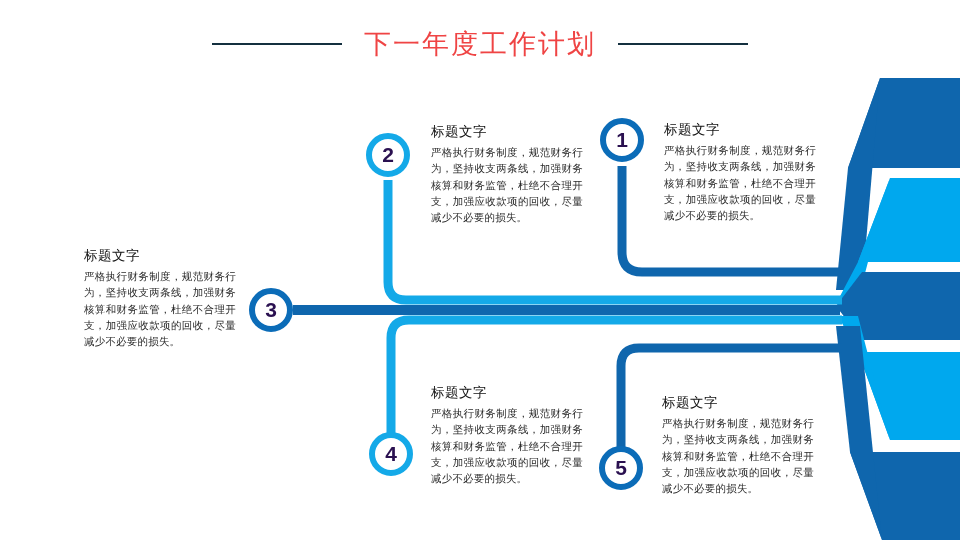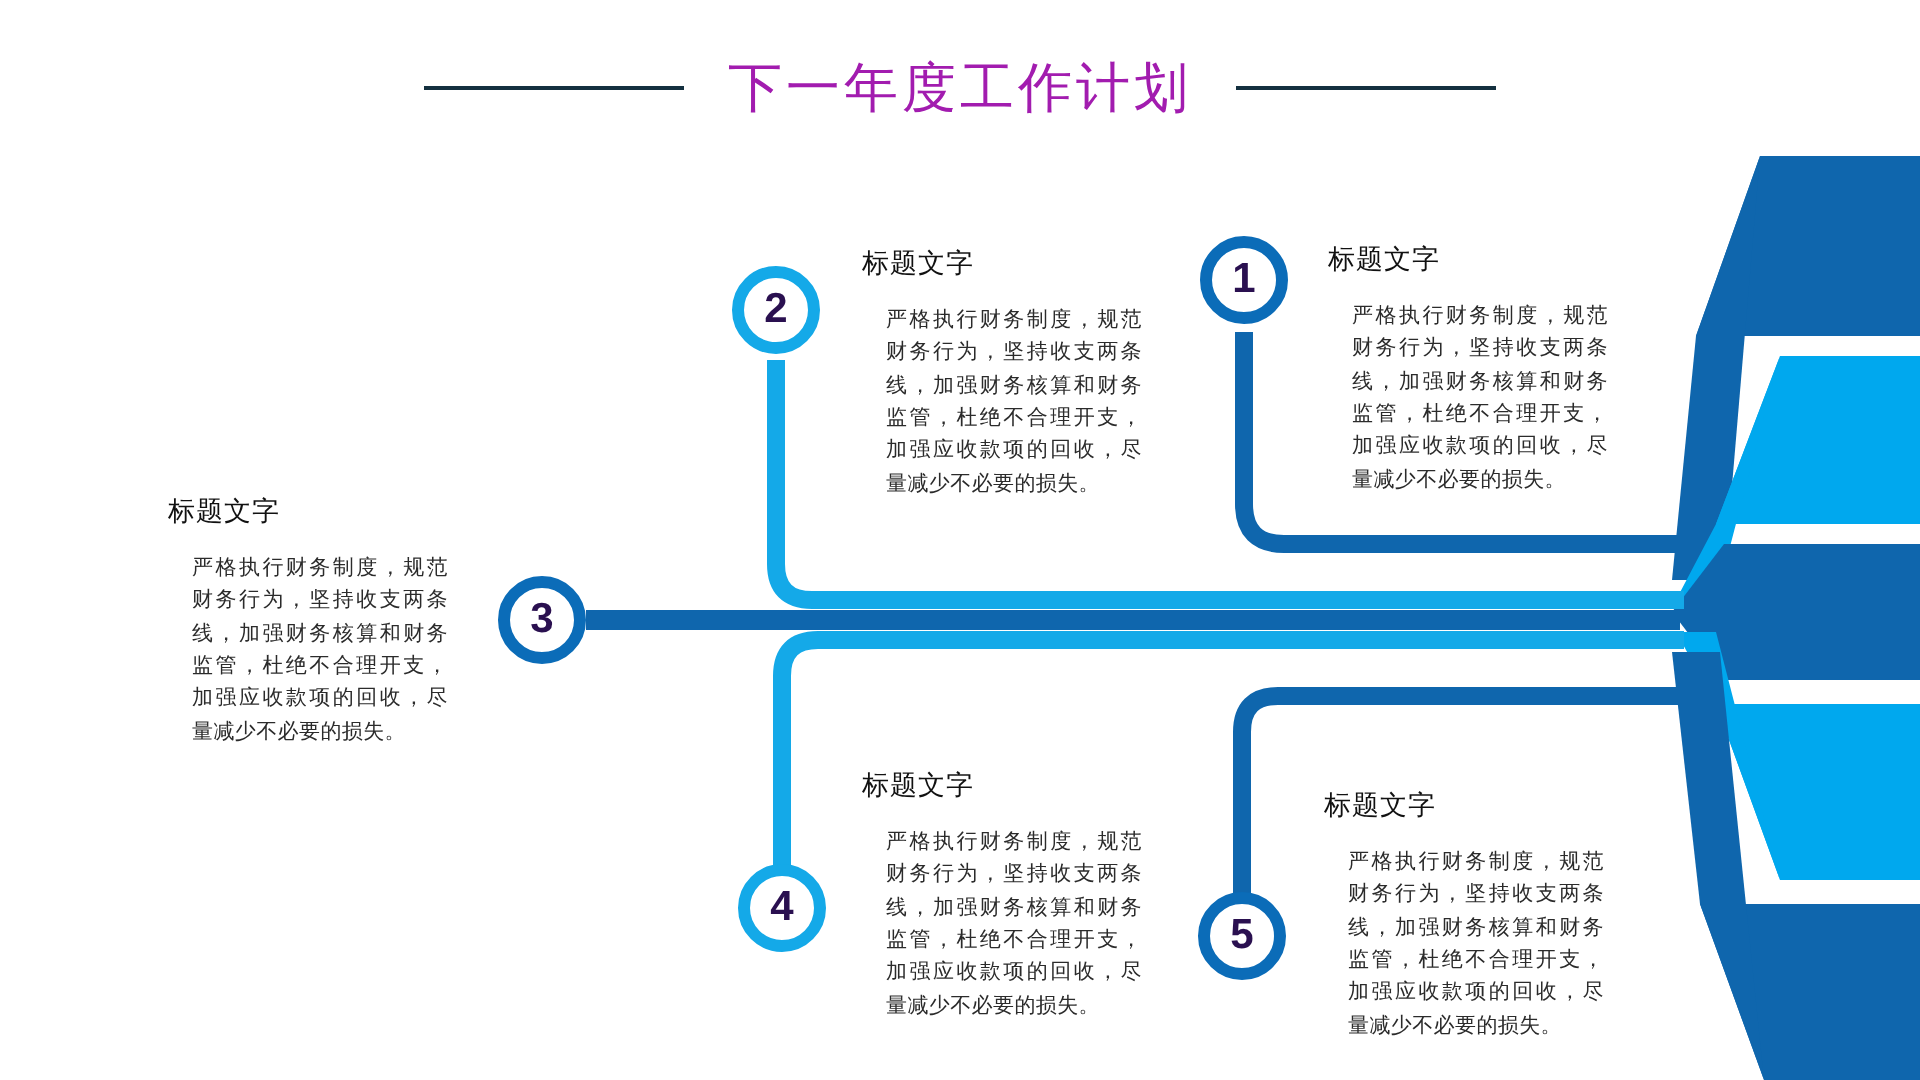--- a/index.html
+++ b/index.html
@@ -37,21 +37,21 @@
     gap: 22px;
   }
   .title-rule {
     width: 130px;
     height: 0;
     border-top: 2px solid #14303f;
   }
   #slide-title {
     font-size: 27px;
     letter-spacing: 2px;
-    color: #a21caf;
+    color: #ef4444;
     font-weight: 400;
     white-space: nowrap;
     line-height: 1;
   }
 
   
   #ribbons, #connectors {
     position: absolute;
     left: 0;
     top: 0;
@@ -100,21 +100,21 @@
   }
   .txt h3 {
     margin: 0 0 4px 0;
     font-size: 13.5px;
     font-weight: 400;
     color: #111111;
     letter-spacing: .5px;
     line-height: 1.2;
   }
   .txt p {
-    margin: 12px;
+    margin: 0;
     font-size: 10.5px;
     line-height: 1.55;
     color: #2b2b2b;
     letter-spacing: .2px;
     text-align: justify;
   }
   #txt-1 { left: 664px; top: 122px; }
   #txt-2 { left: 431px; top: 124px; }
   #txt-3 { left: 84px;  top: 248px; }
   #txt-4 { left: 431px; top: 385px; }

